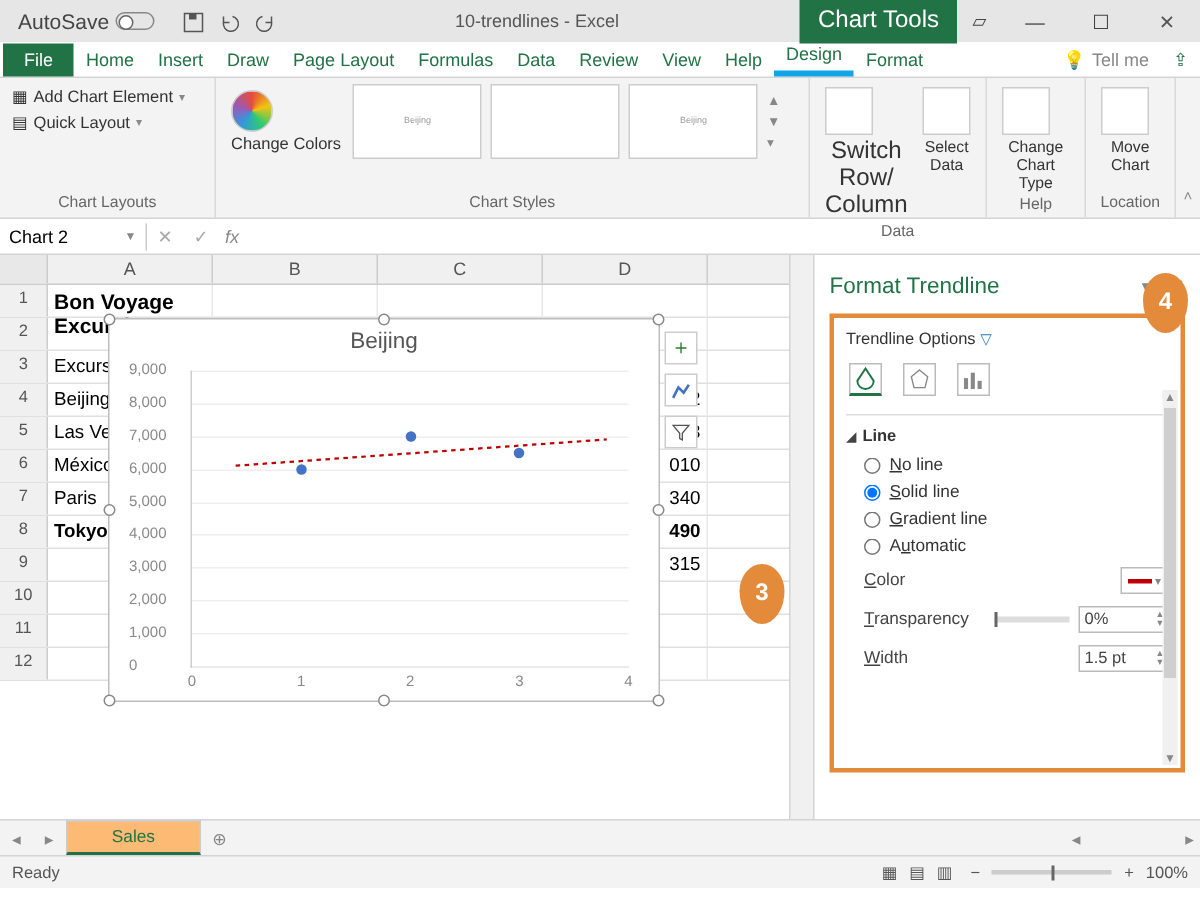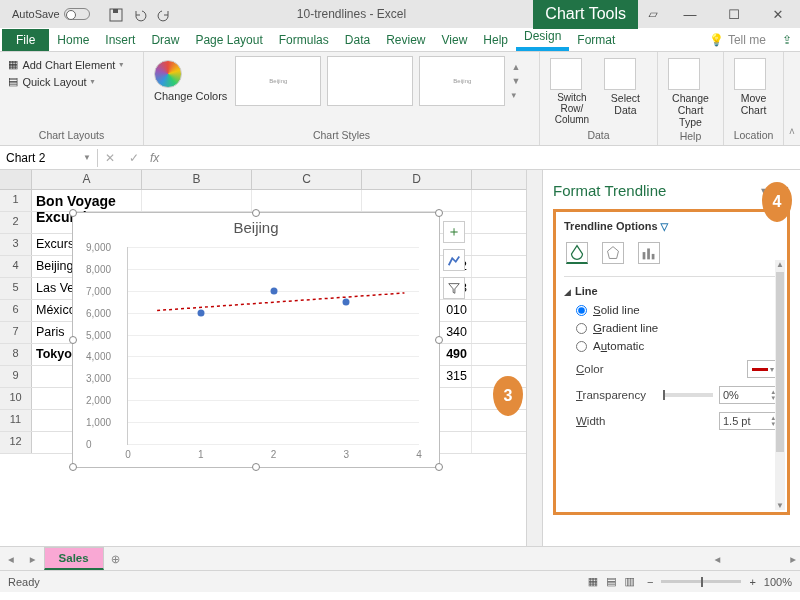--- a/index.html
+++ b/index.html
@@ -1,21 +1,21 @@
 <!DOCTYPE html>
 <html><head>
 <meta charset="utf-8">
 <style>
 * { margin: 0; padding: 0; box-sizing: border-box; font-family: "Segoe UI", Arial, sans-serif; }
 body { width: 800px; height: 600px; background: #fff; overflow: hidden; position: relative; font-size: 12px; }
 
 
 .titlebar { height: 28px; background: linear-gradient(#e6e6e6,#e6e6e6); display: flex; align-items: center; color: #444; }
 .titlebar .left { display: flex; align-items:center; gap:8px; padding-left:8px;}
-.titlebar .autosave { font-size: 11px; padding:1px 4px; display:flex; align-items:center; gap:4px;}
+.titlebar .autosave { font-size: 14px; padding:1px 4px; display:flex; align-items:center; gap:4px;}
 .titlebar .toggle { width:26px; height:12px; border:1px solid #888; border-radius:6px; position:relative;}
 .titlebar .toggle::after{content:"";width:8px;height:8px;border:1px solid #666;border-radius:50%;position:absolute;left:1px;top:1px;background:#fff;}
 .titlebar .qat { display:flex; gap:10px; margin-left:6px;}
 .titlebar .qat .ic{width:14px;height:14px;}
 .titlebar .center { flex:1; text-align:center; font-size:12px; color:#555;}
 .titlebar .chart-tools { background:#217346; color:#fff; padding:6px 12px; font-size:16px;}
 .titlebar .winbtn { width:44px; text-align:center; font-size:13px; color:#444; padding:5px 0;}
 .winbtn.close{color:#555;}
 .titlebar .ribbon-btn{width:30px;text-align:center;}
 
@@ -71,21 +71,21 @@
 .side-btn{position:absolute;right:-26px;width:22px;height:22px;border:1px solid #ccc;background:#fff;display:flex;align-items:center;justify-content:center;font-size:14px;color:#666;}
 
 
 .vscroll{width:16px;background:#f0f0f0;border-left:1px solid #d4d4d4;}
 
 
 .pane { width:258px; background:#fff; border-left:1px solid #d4d4d4; padding:8px 10px; position:relative;}
 .pane .ptitle{font-size:15px;color:#217346;padding:4px 0 10px 0;display:flex;justify-content:space-between;align-items:center;}
 .pane .closep{font-size:14px;color:#666;cursor:pointer;}
 .pane-inner{border:3px solid #e38b3b;padding:6px 8px;height:306px;position:relative;}
-.pane .subhead{font-size:11px;font-weight:bold;color:#333;padding:2px 0 8px 0;}
+.pane .subhead{font-size:11px;font-weight:normal;color:#333;padding:2px 0 8px 0;}
 .pane .subhead .tri{color:#2a7ab0;font-size:10px;}
 .pane .icnrow{display:flex;gap:14px;padding:2px 0 10px 2px;}
 .pane .icnrow .icn{width:22px;height:22px;border:1px solid #bbb;}
 .pane .icnrow .icn.active{border-bottom:2px solid #217346;}
 .pane .sect{font-size:11px;color:#333;padding:4px 0;}
 .pane .sect .tw{color:#444;font-size:9px;padding-right:4px;}
 .pane .opt{display:flex;align-items:center;gap:6px;font-size:11.5px;color:#333;padding:3px 0 3px 12px;}
 .pane input[type=radio]{width:11px;height:11px;}
 .pane .frow{display:flex;align-items:center;justify-content:space-between;font-size:11.5px;color:#444;padding:5px 0 3px 12px;}
 .pane .valbox{border:1px solid #bbb;width:60px;height:18px;font-size:11px;padding:1px 3px;display:flex;align-items:center;justify-content:space-between;}
@@ -97,21 +97,21 @@
 
 
 .badge{width:30px;height:40px;background:#e38b3b;color:#fff;font-size:16px;font-weight:bold;display:flex;align-items:center;justify-content:center;border-radius:50% 50% 50% 50%/45% 45% 55% 55%;position:absolute;}
 .badge.b3{left:493px;top:376px;}
 .badge.b4{left:762px;top:182px;}
 .badge::after{content:"";position:absolute;bottom:-6px;left:50%;transform:translateX(-50%);border:6px solid transparent;border-top-color:#e38b3b;}
 
 
 .sheettabs{height:24px;background:#f3f3f3;border-top:1px solid #d4d4d4;display:flex;align-items:center;font-size:11.5px;}
 .sheettabs .nav{padding:0 8px;color:#888;}
-.sheettabs .stab{padding:4px 14px;border:1px solid #ccc;border-bottom:2px solid #217346;background:#f9a8d4;color:#217346;font-weight:bold;}
+.sheettabs .stab{padding:4px 30px;border:1px solid #ccc;border-bottom:2px solid #217346;background:#fdba74;color:#217346;font-weight:normal;}
 .sheettabs .plus{width:24px;text-align:center;color:#888;}
 .sheettabs .hscroll{flex:1;display:flex;justify-content:flex-end;padding-right:4px;color:#888;gap:70px;}
 
 
 .statusbar{height:22px;background:#f3f3f3;border-top:1px solid #d4d4d4;display:flex;align-items:center;font-size:11px;color:#555;padding:0 8px;justify-content:space-between;}
 .statusbar .viewbtns{display:flex;gap:8px;align-items:center;}
 .statusbar .zoom{display:flex;align-items:center;gap:8px;}
 .zslider{width:80px;height:3px;background:#ccc;position:relative;}
 .zslider::after{content:"";width:2px;height:10px;background:#666;position:absolute;left:50%;top:-3px;}
 
@@ -206,21 +206,21 @@
             <span>▾</span>
           </div>
       </div>
     </div>
     <div class="label">Chart Styles</div>
   </div>
   <div class="group" style="width:118px">
     <div class="row">
       <div class="btncol">
           <div class="ic"></div>
-          <span style="white-space:pre-line;text-align:center;font-size:10px">Switch Row/
+          <span style="white-space:pre-line;text-align:center;font-size:16px">Switch Row/
 Column</span>
         </div>
       <div class="btncol">
           <div class="ic"></div>
           <span style="white-space:pre-line;text-align:center;font-size:10.5px">Select Data</span>
         </div>
     </div>
     <div class="label">Data</div>
   </div>
   <div class="group" style="width:66px">
@@ -424,20 +424,24 @@
             </svg></div>
         <div class="icn"><svg viewBox="0 0 22 22">
               <rect x="4" y="10" width="3" height="8" fill="#888"></rect>
               <rect x="9" y="6" width="3" height="12" fill="#888"></rect>
               <rect x="14" y="12" width="3" height="6" fill="#888"></rect>
             </svg></div>
       </div>
       <hr style="border:none;border-top:1px solid #ddd;margin:2px 0 4px 0">
       <div class="sect"><span class="tw">◢</span><b>Line</b></div>
       <div class="opt">
+          <input type="radio" style="">
+          <span><span class="u">N</span>o line</span>
+        </div>
+      <div class="opt">
           <input type="radio" checked="" style="">
           <span><span class="u">S</span>olid line</span>
         </div>
       <div class="opt">
           <input type="radio" style="">
           <span><span class="u">G</span>radient line</span>
         </div>
       <div class="opt">
           <input type="radio" style="">
           <span>A<span class="u">u</span>tomatic</span>

